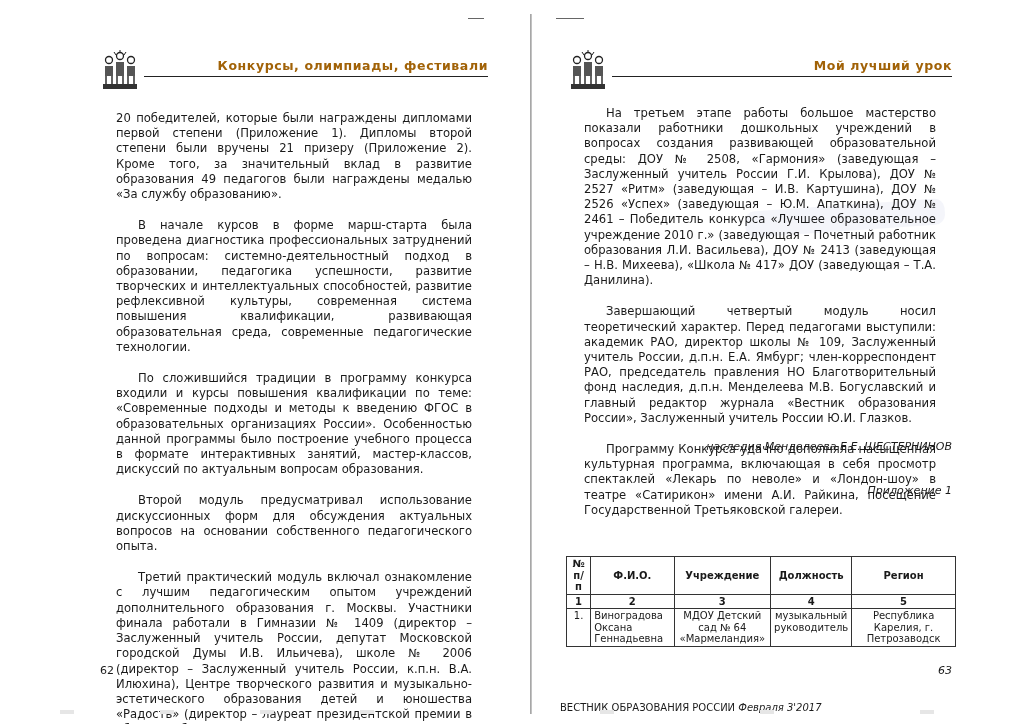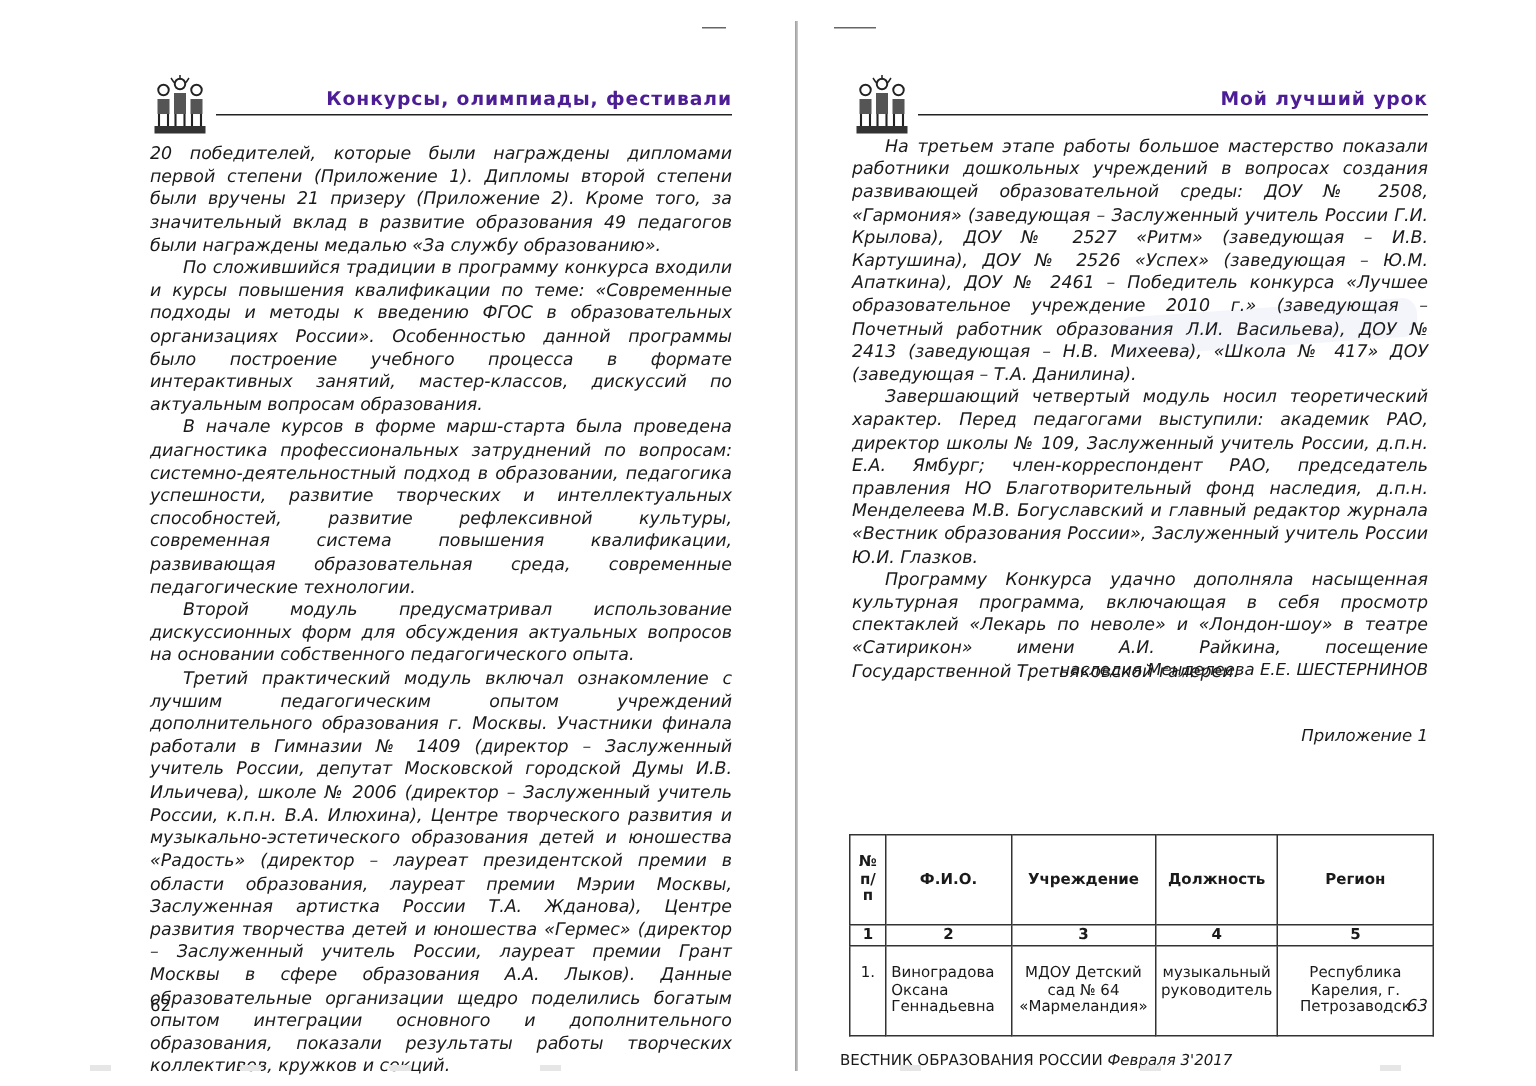--- a/index.html
+++ b/index.html
@@ -16,28 +16,28 @@
     .page.left { left: 100px; width: 388px; }
     .page.right { left: 568px; width: 384px; }
 
     .running-head { position: absolute; top: 48px; left: 0; right: 0; height: 44px; }
     .emblem {
       position: absolute; left: 0; top: 0; width: 40px; height: 44px;
     }
     .head-rule { position: absolute; left: 44px; right: 0; top: 28px; height: 1px; background: #222; }
     .head-title {
       position: absolute; right: 0; top: 10px; font-weight: bold; font-size: 12.5px;
-      letter-spacing: 0.6px; color: #4c1d95;
+      letter-spacing: 0.6px; color: #a16207;
     }
 
     .body-text {
       position: absolute; left: 0; right: 0; font-size: 11.6px; line-height: 15.2px;
       text-align: justify; hyphens: manual;
     }
-    .body-text p { margin: 0; text-indent: 22px; font-style: italic; }
+    .body-text p { margin: 16px; text-indent: 22px; }
     .body-text p.first { text-indent: 0; }
 
     .left .body-text { top: 95px; }
     .right .body-text { top: 90px; }
 
     .signature {
       position: absolute; right: 0; top: 440px; text-align: right; font-style: italic;
       font-size: 11px; line-height: 14px; width: 360px;
     }
     .appendix-label {
@@ -45,21 +45,21 @@
     }
     .winners-title {
       position: absolute; left: 0; right: 0; top: 500px; text-align: center;
       font-weight: bold; font-size: 11px; line-height: 13px;
     }
     .winners-table {
       position: absolute; left: -2px; top: 556px; width: 390px; border-collapse: collapse;
       font-size: 10px; line-height: 11.5px;
     }
     .winners-table th, .winners-table td {
-      border: 1px solid #333; padding: 12px 3px; vertical-align: top; text-align: center;
+      border: 1px solid #333; padding: 1px 3px; vertical-align: top; text-align: center;
     }
     .winners-table th { font-weight: bold; height: 28px; vertical-align: middle; }
     .winners-table tr.nums td { font-weight: bold; padding: 1px; }
     .winners-table td.left-align { text-align: left; }
 
     .page-number { position: absolute; top: 664px; font-size: 11px; }
     .left .page-number { left: 0; }
     .right .page-number { right: 0; font-style: italic; }
     .journal-footer { position: absolute; left: -8px; top: 702px; font-size: 10px; }
     .journal-footer .issue { font-style: italic; }
@@ -90,22 +90,22 @@
       <path d="M5 18h8v10h-8z M16 14h8v14h-8z M27 18h8v10h-8z" fill="#555"></path>
       <path d="M6 28v8 M12 28v8 M17 28v8 M23 28v8 M28 28v8 M34 28v8" stroke="#222" stroke-width="1.4"></path>
       <path d="M14 4l2 3 M26 4l-2 3 M20 2v3" stroke="#222" stroke-width="1"></path>
     </svg>
     <div class="head-rule"></div>
     <div class="head-title">Конкурсы, олимпиады, фестивали</div>
   </div>
 
   <div class="body-text">
     <p class="first">20 победителей, которые были награждены дипломами первой степени (Приложение 1). Дипломы второй степени были вручены 21 призеру (Приложение 2). Кроме того, за значительный вклад в развитие образования 49 педагогов были награждены медалью «За службу образованию».</p>
+    <p>В начале курсов в форме марш-старта была проведена диагностика профессиональных затруднений по вопросам: системно-деятельностный подход в образовании, педагогика успешности, развитие творческих и интеллектуальных способностей, развитие рефлексивной культуры, современная система повышения квалификации, развивающая образовательная среда, современные педагогические технологии.</p>
     <p>По сложившийся традиции в программу конкурса входили и курсы повышения квалификации по теме: «Современные подходы и методы к введению ФГОС в образовательных организациях России». Особенностью данной программы было построение учебного процесса в формате интерактивных занятий, мастер-классов, дискуссий по актуальным вопросам образования.</p>
-    <p>В начале курсов в форме марш-старта была проведена диагностика профессиональных затруднений по вопросам: системно-деятельностный подход в образовании, педагогика успешности, развитие творческих и интеллектуальных способностей, развитие рефлексивной культуры, современная система повышения квалификации, развивающая образовательная среда, современные педагогические технологии.</p>
     <p>Второй модуль предусматривал использование дискуссионных форм для обсуждения актуальных вопросов на основании собственного педагогического опыта.</p>
     <p>Третий практический модуль включал ознакомление с лучшим педагогическим опытом учреждений дополнительного образования г. Москвы. Участники финала работали в Гимназии № 1409 (директор – Заслуженный учитель России, депутат Московской городской Думы И.В. Ильичева), школе № 2006 (директор – Заслуженный учитель России, к.п.н. В.А. Илюхина), Центре творческого развития и музыкально-эстетического образования детей и юношества «Радость» (директор – лауреат президентской премии в области образования, лауреат премии Мэрии Москвы, Заслуженная артистка России Т.А. Жданова), Центре развития творчества детей и юношества «Гермес» (директор – Заслуженный учитель России, лауреат премии Грант Москвы в сфере образования А.А. Лыков). Данные образовательные организации щедро поделились богатым опытом интеграции основного и дополнительного образования, показали результаты работы творческих коллективов, кружков и секций.</p>
   </div>
 
   <div class="page-number">62</div>
 </div>
 
 <div class="page right">
   <div class="running-head">
     <svg class="emblem" viewBox="0 0 40 44">

